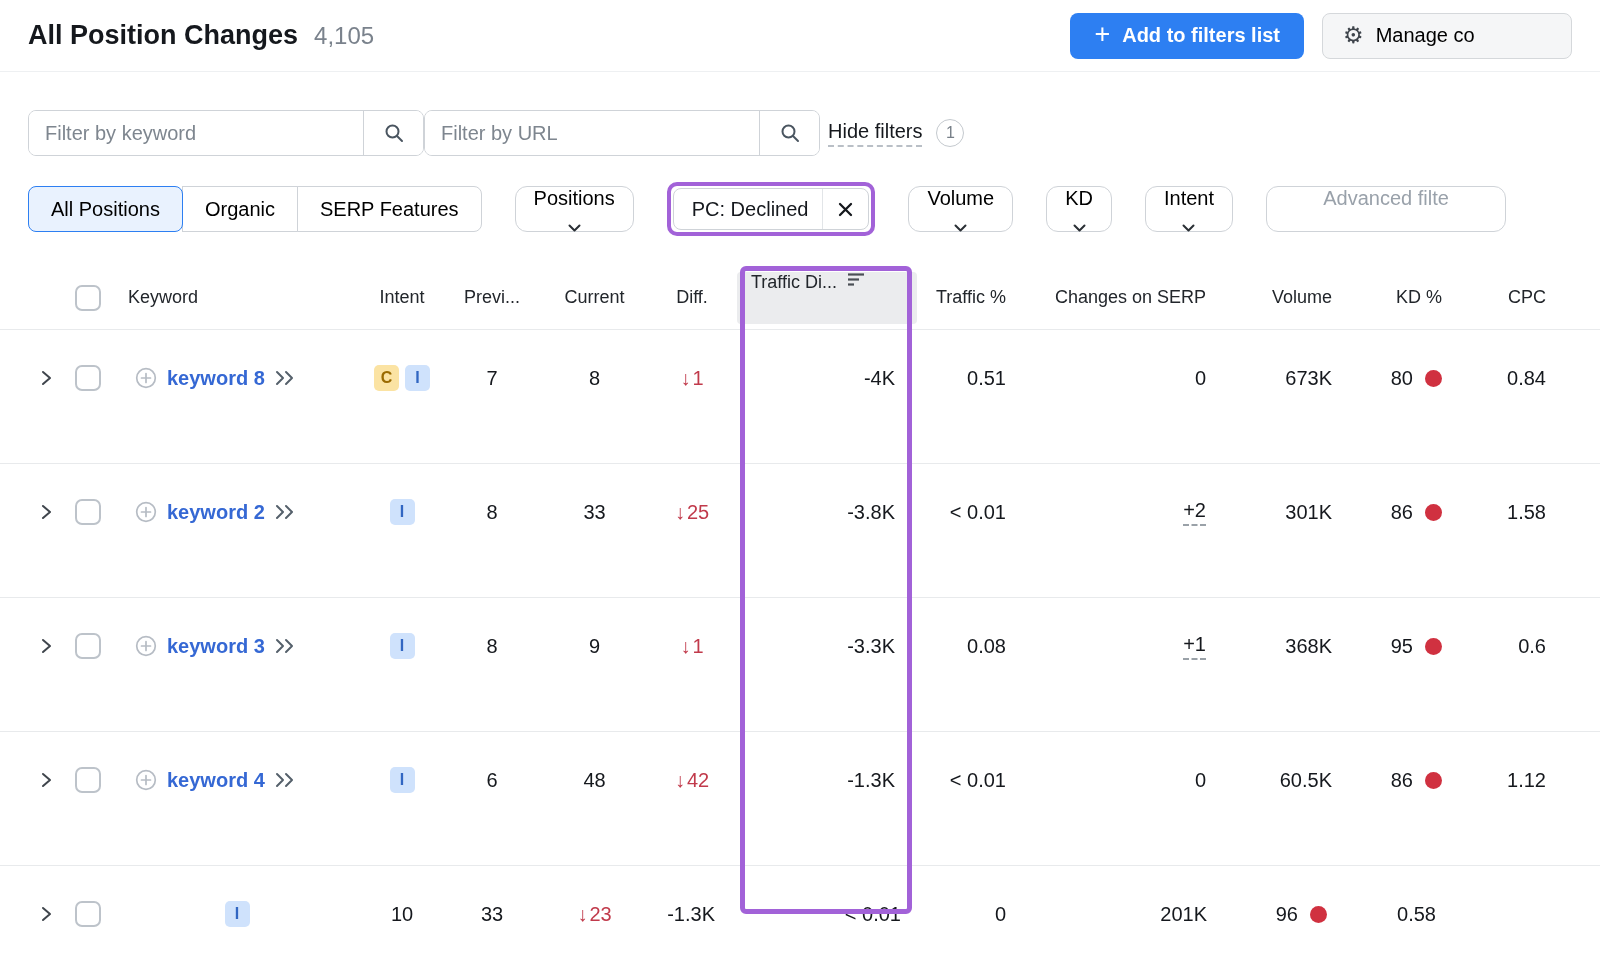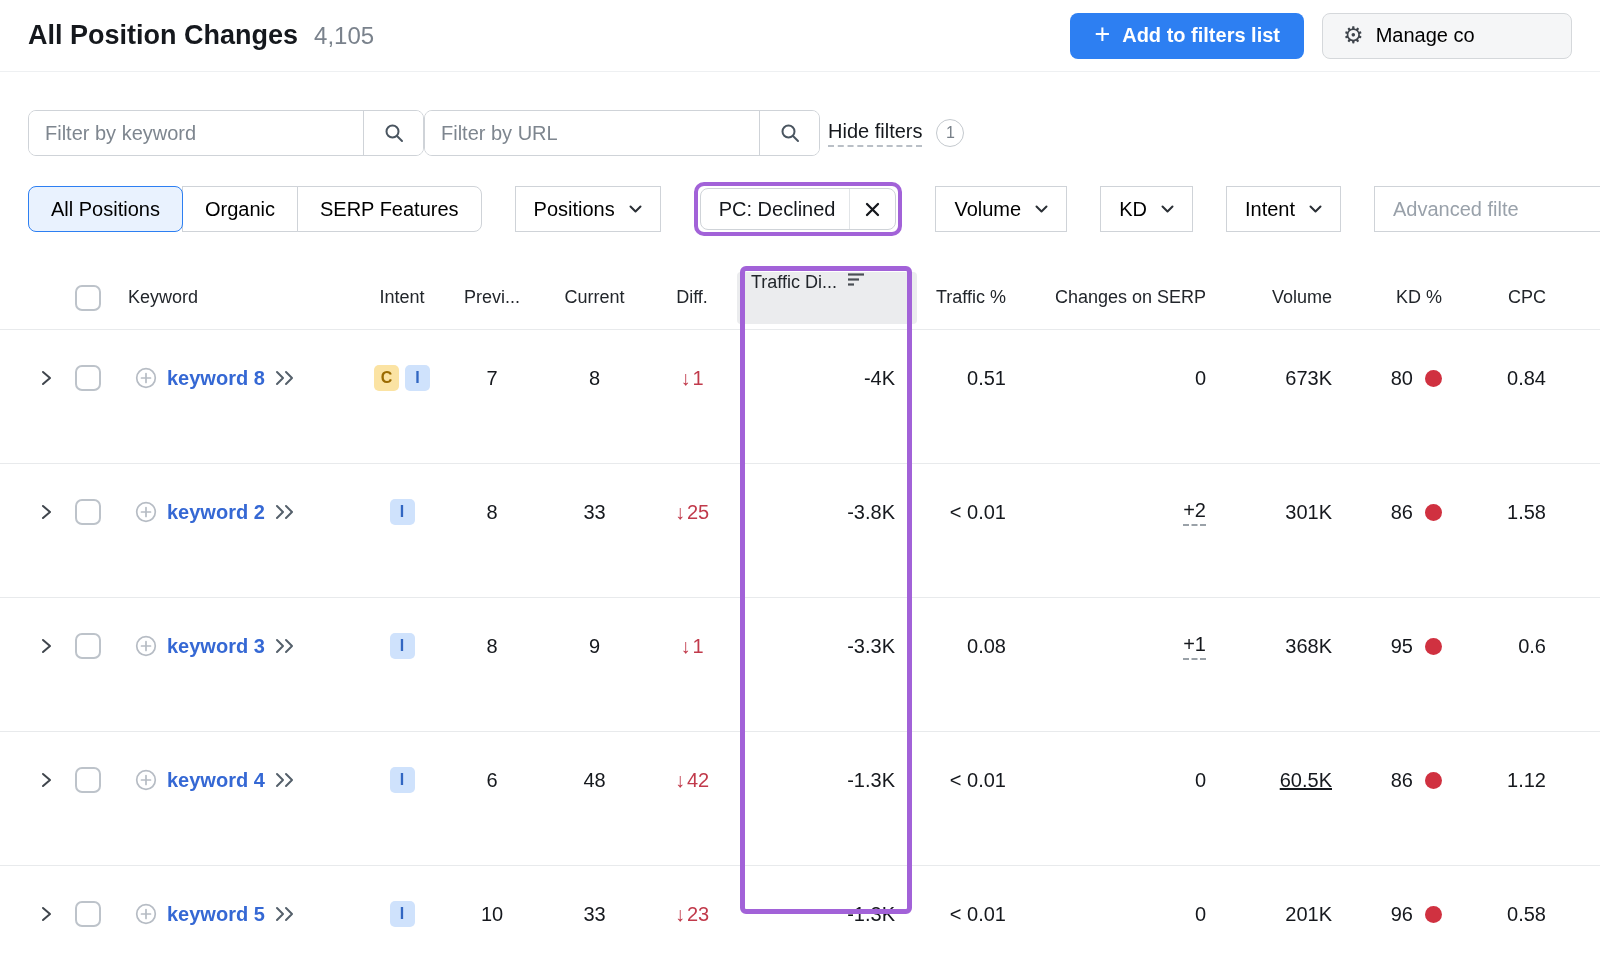--- a/index.html
+++ b/index.html
@@ -46,23 +46,23 @@
 
   
   .chips-row{ display:flex; align-items:center; gap:33px; padding:0 28px; margin-top:26px; }
   .segmented{ display:flex; }
   .seg-btn{ height:46px; padding:0 22px; font-size:20px; background:#fff;
     border:1px solid var(--border-gray); display:flex; align-items:center;
     cursor:pointer; margin-left:-1px; position:relative; white-space:nowrap; }
   .seg-btn:first-child{ border-radius:8px 0 0 8px; margin-left:0; }
   .seg-btn:last-child{ border-radius:0 8px 8px 0; }
   .seg-btn.active{ border:1px solid var(--accent-blue,#2d7ff2); background:#e9f2fe; z-index:2; border-radius:8px; }
-  .chip{ height:46px; border:1px solid var(--border-gray); border-radius:0;
+  .chip{ height:46px; border:1px solid var(--border-gray); border-radius:12px;
     background:#fff; display:flex; align-items:center; gap:14px; padding:0 18px;
-    font-size:20px; cursor:pointer; white-space:nowrap; }
+    font-size:20px; cursor:pointer; white-space:nowrap;flex-direction:column; }
   .chip-muted{ color:#99a1aa; width:240px; flex:none; }
   .purple-wrap{ border:4px solid var(--purple-highlight,#a262d8); border-radius:10px;
     padding:2px; display:flex; }
   .chip-removable{ height:42px; border:1px solid var(--border-gray); border-radius:8px;
     display:flex; align-items:center; background:#fff; }
   .chip-removable .chip-label{ font-size:20px; padding:0 14px 0 18px; white-space:nowrap; }
   .chip-x{ height:100%; width:46px; display:flex; align-items:center; justify-content:center;
     border-left:1px solid #e2e5e8; cursor:pointer; }
 
   
@@ -414,51 +414,37 @@
     <div class="cell c-center">48</div>
     <div class="cell c-center diff-neg">
         <span class="arrow-glyph">↓</span>
         <span>42</span>
       </div>
     <div class="cell c-right pr22">-1.3K</div>
     <div class="cell c-right pr16">&lt; 0.01</div>
     <div class="cell c-right pr16">
         <span>0</span>
       </div>
-    <div class="cell c-right" style="padding-right:15px;text-decoration:underline;">60.5K</div>
+    <div class="cell c-right" style="padding-right:15px;">60.5K</div>
     <div class="cell c-right pr20">
         <span>86</span>
         <span class="kd-dot"></span>
       </div>
     <div class="cell c-right pr26">1.12</div>
   </div>
 
   <div class="grid-cols trow">
     <div class="cell c-exp">
         <svg width="14" height="18" viewBox="0 0 14 18">
           <path d="M4 3l7 6-7 6" fill="none" stroke="#3f454c" stroke-width="2" stroke-linecap="round" stroke-linejoin="round"></path>
         </svg>
       </div>
     <div class="cell c-check">
         <span class="checkbox"></span>
       </div>
-    <div class="cell c-kw">
-      <span>
-          <svg width="24" height="24" viewBox="0 0 24 24">
-            <circle cx="12" cy="12" r="9.3" fill="none" stroke="#b6bcc4" stroke-width="1.7"></circle>
-            <path d="M12 7.5v9M7.5 12h9" stroke="#b6bcc4" stroke-width="1.7" stroke-linecap="round"></path>
-          </svg>
-        </span>
-      <a class="kw-link">keyword 5</a>
-      <span>
-          <svg width="22" height="16" viewBox="0 0 22 16">
-            <path d="M3 2l6 6-6 6M12 2l6 6-6 6" fill="none" stroke="#55606b" stroke-width="2" stroke-linecap="round" stroke-linejoin="round"></path>
-          </svg>
-        </span>
-    </div>
     <div class="cell c-intent">
       <span class="badge badge-i">I</span>
     </div>
     <div class="cell c-center">10</div>
     <div class="cell c-center">33</div>
     <div class="cell c-center diff-neg">
         <span class="arrow-glyph">↓</span>
         <span>23</span>
       </div>
     <div class="cell c-right pr22">-1.3K</div>

